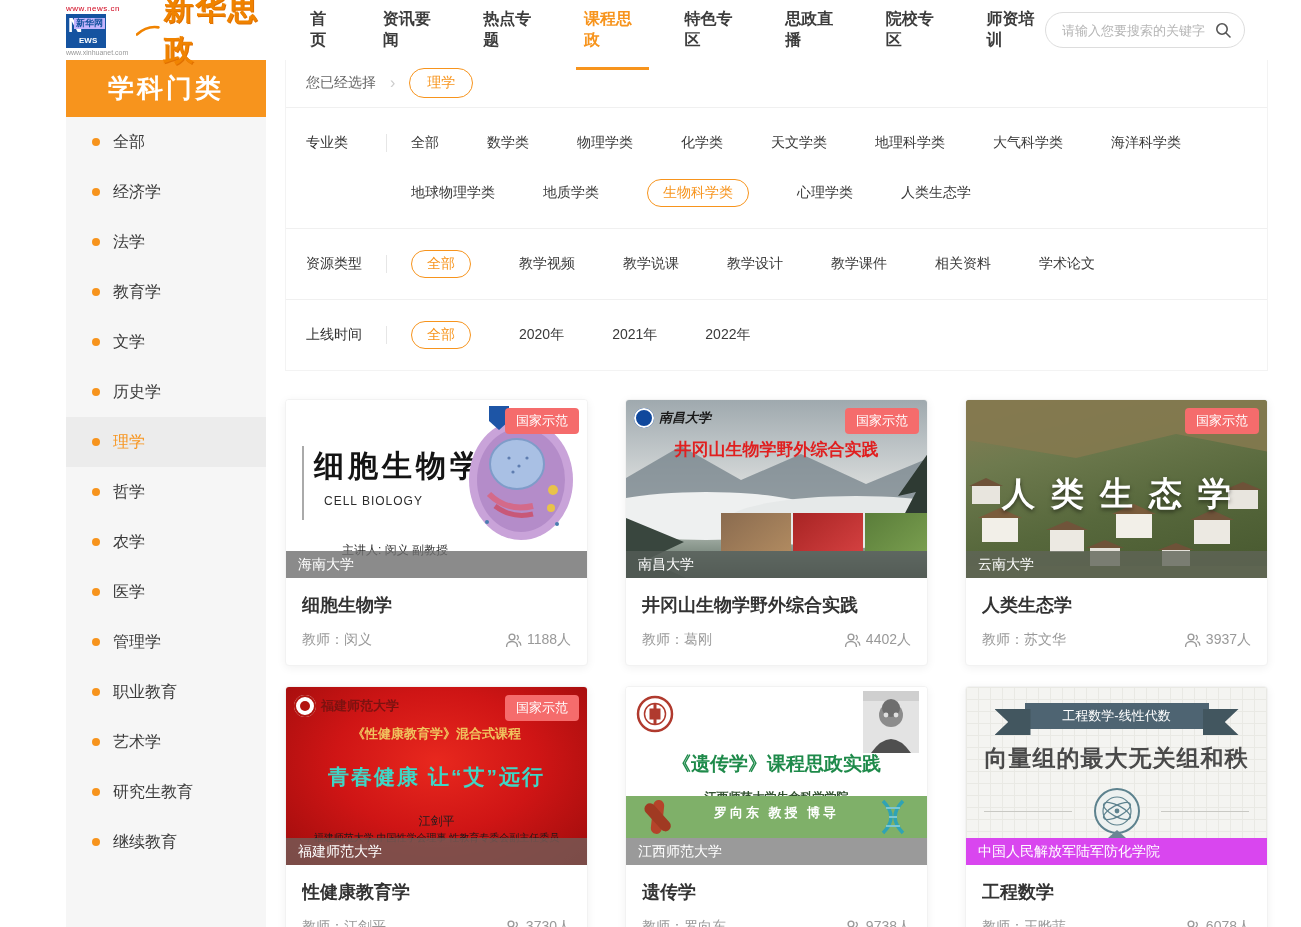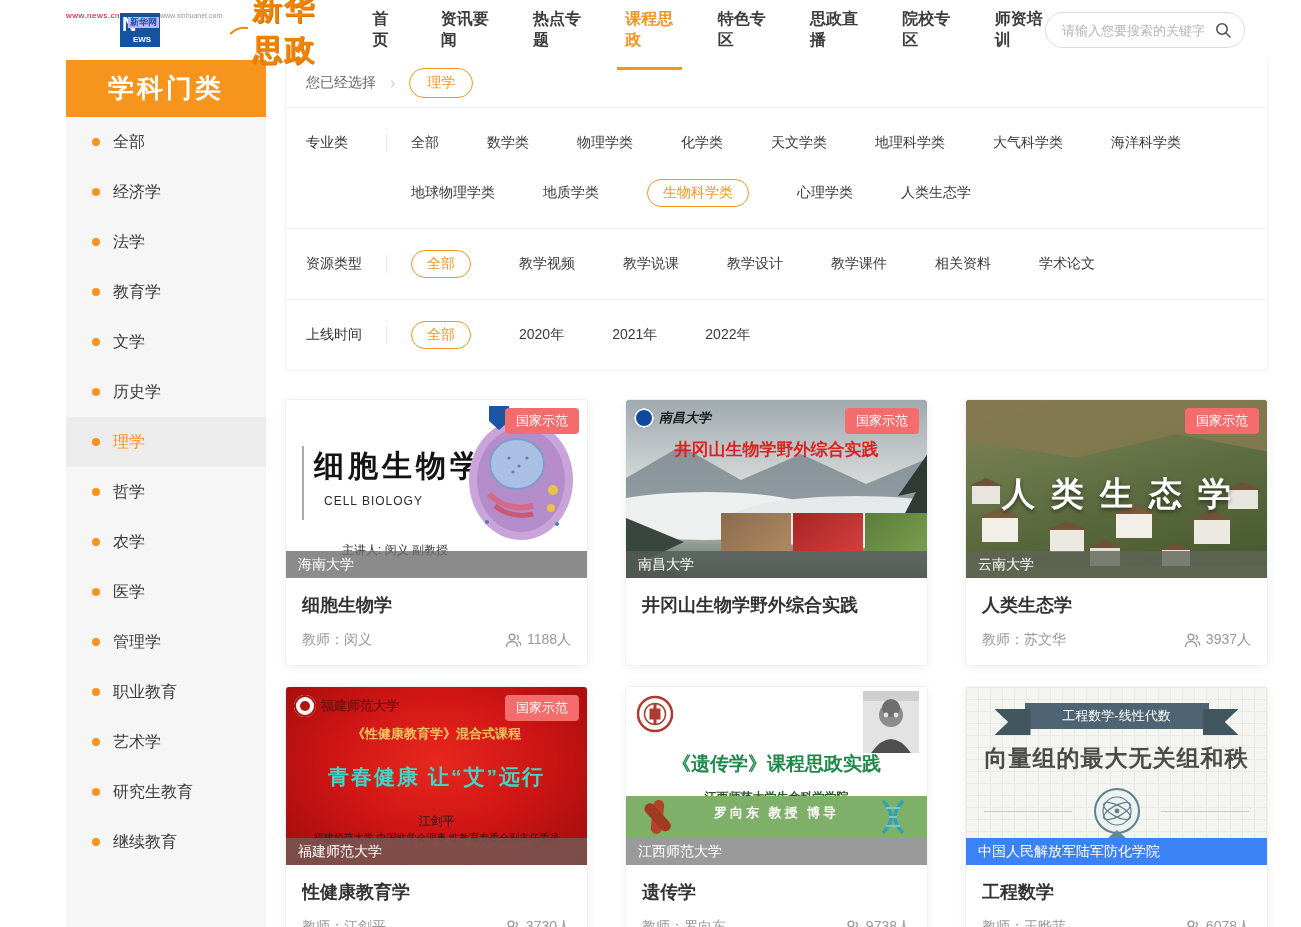--- a/index.html
+++ b/index.html
@@ -2,21 +2,21 @@
 <html><head>
 <meta charset="utf-8">
 <style>
   * { margin:0; padding:0; box-sizing:border-box; }
   body { font-family:"Liberation Sans","DejaVu Sans",sans-serif; background:#fff; }
   #app { position:relative; width:1301px; height:927px; overflow:hidden; background:#fff; }
 
   
   .header { position:absolute; top:0; left:0; width:1301px; height:60px; background:#fff; display:flex; align-items:center; z-index:5; }
   .logo { margin-left:66px; display:flex; align-items:center; gap:6px; }
-  .logo-block { display:flex; line-height:1; }
+  .logo-block { display:flex; flex-direction:column; line-height:1; }
   .logo-url-top { font-size:8px; color:#d0021b; letter-spacing:.5px; }
   .logo-news { width:40px; height:34px; background:#1553a0; color:#fff; position:relative; margin:1px 0; }
   .logo-news .n { font-size:20px; font-weight:bold; position:absolute; left:2px; top:1px; }
   .logo-news .ews { font-size:8px; font-weight:bold; position:absolute; left:13px; bottom:3px; }
   .logo-news .chip { position:absolute; right:1px; top:4px; background:#c4b5fd; color:#1553a0; font-size:9px; font-weight:bold; padding:1px 2px; }
   .logo-url-bottom { font-size:7px; color:#999; }
   .logo-swoosh { width:26px; height:14px; margin:0 -2px 0 2px; }
   .logo-title { font-size:30px; font-weight:bold; color:#f08300; letter-spacing:2px; text-shadow:1px 1px 0 #e07000; }
   .nav { display:flex; margin-left:30px; gap:40px; }
   .nav-item { position:relative; font-size:16px; font-weight:bold; color:#3c3c3c; cursor:pointer; text-decoration:none; padding:19px 2px; }
@@ -340,20 +340,31 @@
       <div style="background:linear-gradient(140deg,#a82424,#d34040)"></div>
       <div style="background:linear-gradient(140deg,#5a7d3a,#7ba050)"></div>
     </div>
   </div>
 
             <span class="badge">国家示范</span>
             <div class="univ-bar" style="background: rgba(85, 92, 88, 0.8);">南昌大学</div>
           </div>
           <div class="cinfo">
             <div class="ctitle">井冈山生物学野外综合实践</div>
+            <div class="cmeta">
+              <span class="cteacher"><span>教师：</span><span>葛刚</span></span>
+              <span class="ccount">
+                <svg width="17" height="16" viewBox="0 0 17 16">
+                  <circle cx="7" cy="5" r="2.9" fill="none" stroke="#999" stroke-width="1.4"></circle>
+                  <path d="M1.6 14.4 c0-3 2.4-4.9 5.4-4.9 s5.4 1.9 5.4 4.9" fill="none" stroke="#999" stroke-width="1.4" stroke-linecap="round"></path>
+                  <path d="M12.2 3.4 a2.6 2.6 0 0 1 0 4.3 M13.8 9.8 c1.3 0.7 2 1.9 2 3.4" fill="none" stroke="#999" stroke-width="1.3" stroke-linecap="round"></path>
+                </svg>
+                <span>4402人</span>
+              </span>
+            </div>
           </div>
         </div>
         <div class="card">
           <div class="thumb">
   <div class="tfill thumb-village">
     <svg class="tv-svg" width="303" height="178" viewBox="0 0 303 178" preserveAspectRatio="none">
       <polygon points="0,0 303,0 303,52 210,34 110,58 0,40" fill="#84794f" opacity=".9"></polygon>
       <rect x="0" y="166" width="303" height="12" fill="#5d6b3a"></rect>
       <g>
         <rect x="16" y="118" width="36" height="24" fill="#f2efe8"></rect>
@@ -491,21 +502,21 @@
     <svg class="tx-emblem" width="48" height="48" viewBox="0 0 48 48">
       <circle cx="24" cy="24" r="22" fill="#edf1f0" stroke="#5d828e" stroke-width="2"></circle>
       <circle cx="24" cy="24" r="14" fill="none" stroke="#5d828e" stroke-width="1.2"></circle>
       <ellipse cx="24" cy="24" rx="15" ry="5.5" fill="none" stroke="#5d828e" stroke-width="1.2" transform="rotate(28 24 24)"></ellipse>
       <ellipse cx="24" cy="24" rx="15" ry="5.5" fill="none" stroke="#5d828e" stroke-width="1.2" transform="rotate(-28 24 24)"></ellipse>
       <circle cx="24" cy="24" r="2.4" fill="#5d828e"></circle>
     </svg>
     <div class="tx-notch"></div>
   </div>
 
-            <div class="univ-bar" style="background: #3b82f6;">中国人民解放军陆军防化学院</div>
+            <div class="univ-bar" style="background: #d946ef;">中国人民解放军陆军防化学院</div>
           </div>
           <div class="cinfo">
             <div class="ctitle">工程数学</div>
             <div class="cmeta">
               <span class="cteacher"><span>教师：</span><span>王晔菲</span></span>
               <span class="ccount">
                 <svg width="17" height="16" viewBox="0 0 17 16">
                   <circle cx="7" cy="5" r="2.9" fill="none" stroke="#999" stroke-width="1.4"></circle>
                   <path d="M1.6 14.4 c0-3 2.4-4.9 5.4-4.9 s5.4 1.9 5.4 4.9" fill="none" stroke="#999" stroke-width="1.4" stroke-linecap="round"></path>
                   <path d="M12.2 3.4 a2.6 2.6 0 0 1 0 4.3 M13.8 9.8 c1.3 0.7 2 1.9 2 3.4" fill="none" stroke="#999" stroke-width="1.3" stroke-linecap="round"></path>

